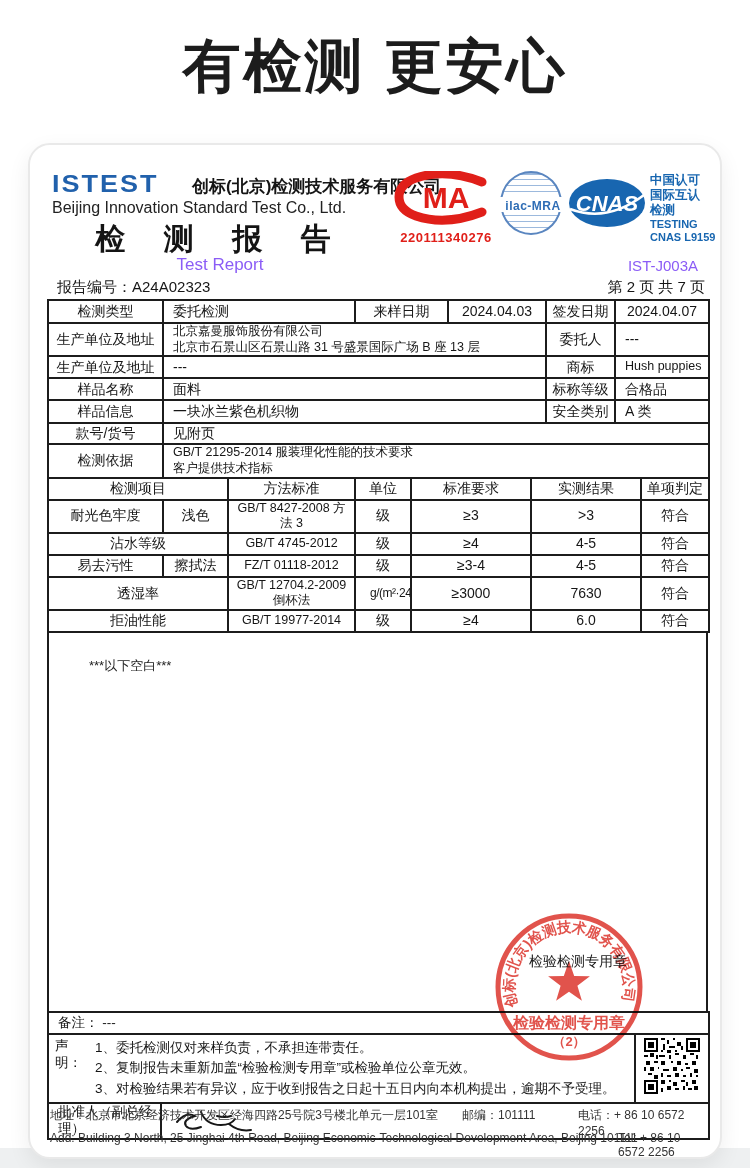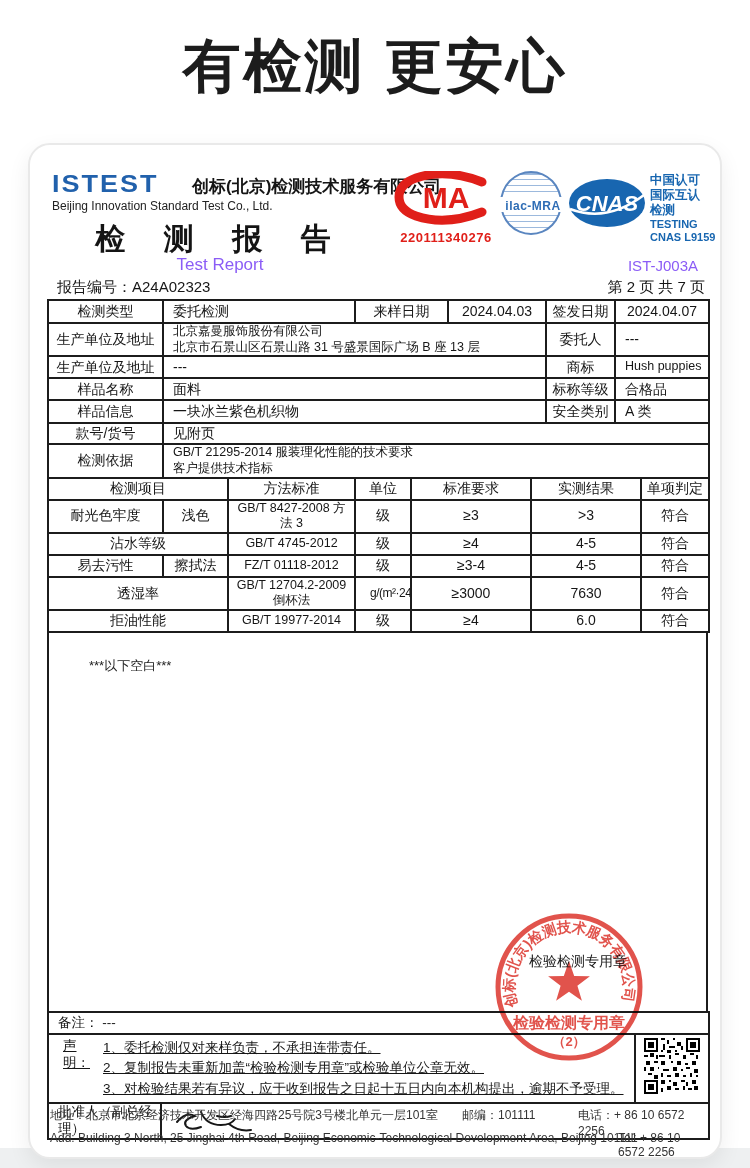--- a/index.html
+++ b/index.html
@@ -13,21 +13,21 @@
 
   
   .card { position:absolute; left:28px; top:143px; width:694px; height:1016px;
           background:#fff; border:2px solid #e9e9e9; border-radius:22px;
           box-shadow:0 8px 22px rgba(0,0,0,.07); z-index:2; }
 
   
   .istest-logo { position:absolute; left:22px; top:24px; font-size:27px; font-weight:900;
                  color:#2161ac; letter-spacing:2px; transform:scaleY(.92); }
   .company-cn { position:absolute; left:162px; top:30px; font-size:17px; font-weight:700; color:#151515; }
-  .company-en { position:absolute; left:22px; top:54px; font-size:12px; color:#222; }
+  .company-en { position:absolute; left:22px; top:54px; font-size:16px; color:#222; }
   .report-title-cn { position:absolute; left:10px; top:74px; width:360px; text-align:center;
                      font-family:"DejaVu Serif","Liberation Serif",serif; font-size:30px; font-weight:700;
                      letter-spacing:14px; color:#141414; }
   .report-title-en { position:absolute; left:10px; top:110px; width:360px; text-align:center;
                      font-size:17px; color:#8b5cf6; }
 
   .cma-box { position:absolute; left:364px; top:26px; width:104px; text-align:center; }
   .cma-num { font-size:13px; font-weight:700; color:#e01f19; letter-spacing:.5px; margin-top:1px; }
   .ilac { position:absolute; left:470px; top:26px; width:62px; height:64px; border-radius:50%;
           background:repeating-linear-gradient(#9cb9dd 0 1.5px, #fff 1.5px 6px);
@@ -264,21 +264,21 @@
             <col style="width:474px">
             <col style="width:74px">
           </colgroup>
         <tbody>
             <tr style="height:22px">
           <td class="val" colspan="3">
             <span>备注：</span> <span>---</span>
           </td>
         </tr>
         <tr style="height:61px">
-          <td class="val" colspan="2" style="vertical-align:top; padding-left:14px;text-decoration:underline;">
+          <td class="val" colspan="2" style="vertical-align:top; padding-left:6px;">
             <div class="stm">
               <span class="stm-label">声明：</span>
               <div class="stm-lines">
                 <div>1、委托检测仅对来样负责，不承担连带责任。</div>
                 <div>2、复制报告未重新加盖“检验检测专用章”或检验单位公章无效。</div>
                 <div>3、对检验结果若有异议，应于收到报告之日起十五日内向本机构提出，逾期不予受理。</div>
               </div>
             </div>
           </td>
           <td class="ctr">

